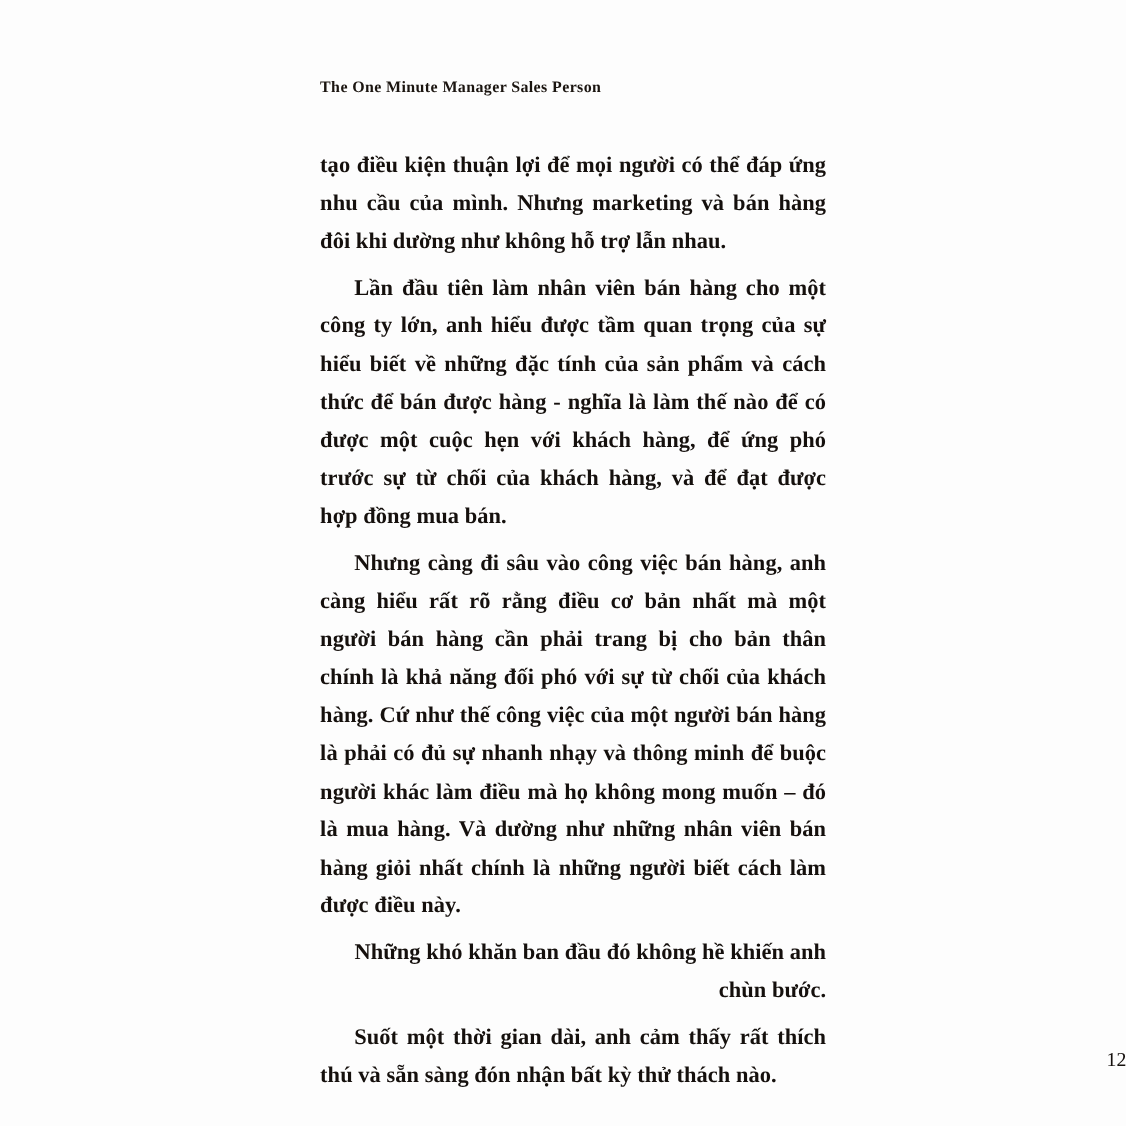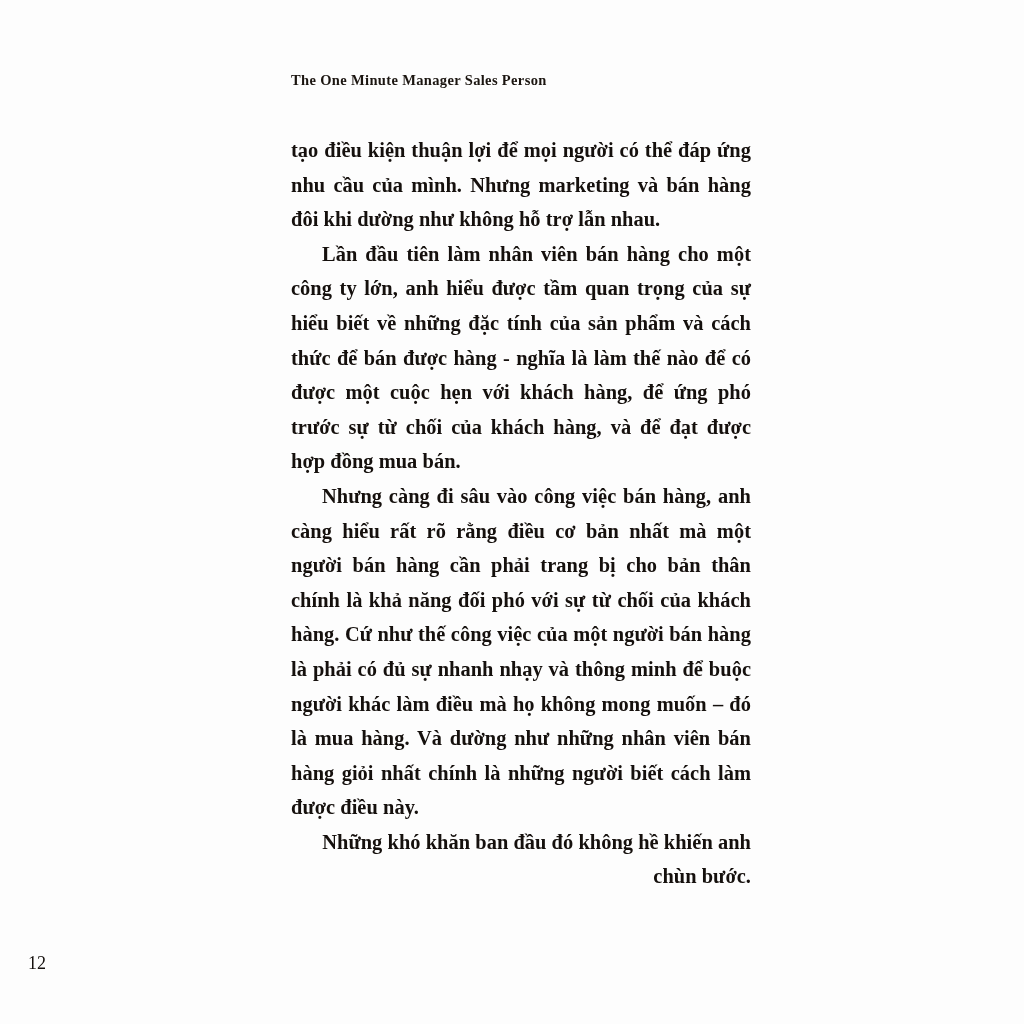--- a/index.html
+++ b/index.html
@@ -43,34 +43,34 @@
     font-family: "Liberation Serif", serif;
     font-size: 20.4px;
     line-height: 34.6px;
     text-align: justify;
     text-justify: inter-word;
     color: #15100d;
     letter-spacing: 0.05px;
     font-weight: bold;
   }
   .para + .para {
-    margin-top: 0px;
+    margin-top: 8px;
   }
   .para.indent {
     text-indent: 31px;
   }
   .para-last-line-left {
     text-align: right;
   }
   .folio {
     position: absolute;
     left: 0;
     right: 0;
     top: 953px;
-    text-align: left;
+    text-align: right;
     font-family: "Liberation Serif", serif;
     font-size: 18px;
     color: #15100d;
   }
   .folio-inner {
     display: inline-block;
     padding-left: 28px;
   }
 </style>
 </head>
@@ -78,19 +78,20 @@
 
 <div class="page">
 
   <div class="running-head">The One Minute Manager Sales Person</div>
 
   <div class="text-column">
     <p class="para">tạo điều kiện thuận lợi để mọi người có thể đáp ứng nhu cầu của mình. Nhưng marketing và bán hàng đôi khi dường như không hỗ trợ lẫn nhau.</p>
     <p class="para indent">Lần đầu tiên làm nhân viên bán hàng cho một công ty lớn, anh hiểu được tầm quan trọng của sự hiểu biết về những đặc tính của sản phẩm và cách thức để bán được hàng - nghĩa là làm thế nào để có được một cuộc hẹn với khách hàng, để ứng phó trước sự từ chối của khách hàng, và để đạt được hợp đồng mua bán.</p>
     <p class="para indent">Nhưng càng đi sâu vào công việc bán hàng, anh càng hiểu rất rõ rằng điều cơ bản nhất mà một người bán hàng cần phải trang bị cho bản thân chính là khả năng đối phó với sự từ chối của khách hàng. Cứ như thế công việc của một người bán hàng là phải có đủ sự nhanh nhạy và thông minh để buộc người khác làm điều mà họ không mong muốn – đó là mua hàng. Và dường như những nhân viên bán hàng giỏi nhất chính là những người biết cách làm được điều này.</p>
     <p class="para indent para-last-line-left">Những khó khăn ban đầu đó không hề khiến anh chùn bước.</p>
+    <p class="para indent">Suốt một thời gian dài, anh cảm thấy rất thích thú và sẵn sàng đón nhận bất kỳ thử thách nào.</p>
   </div>
 
   <div class="folio">
     <span class="folio-inner">12</span>
   </div>
 
 </div>
 
 </body></html>

